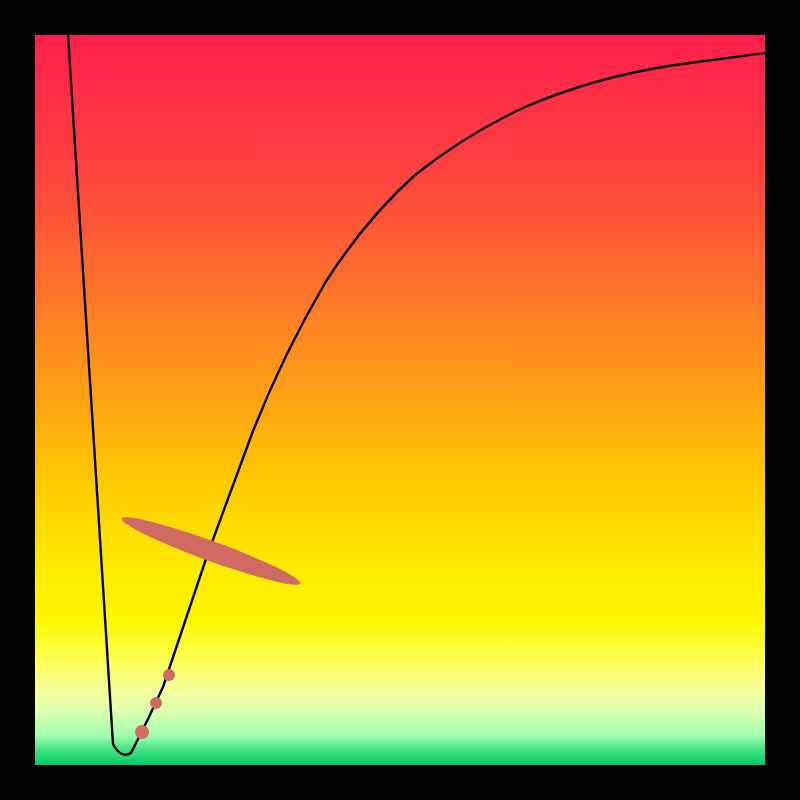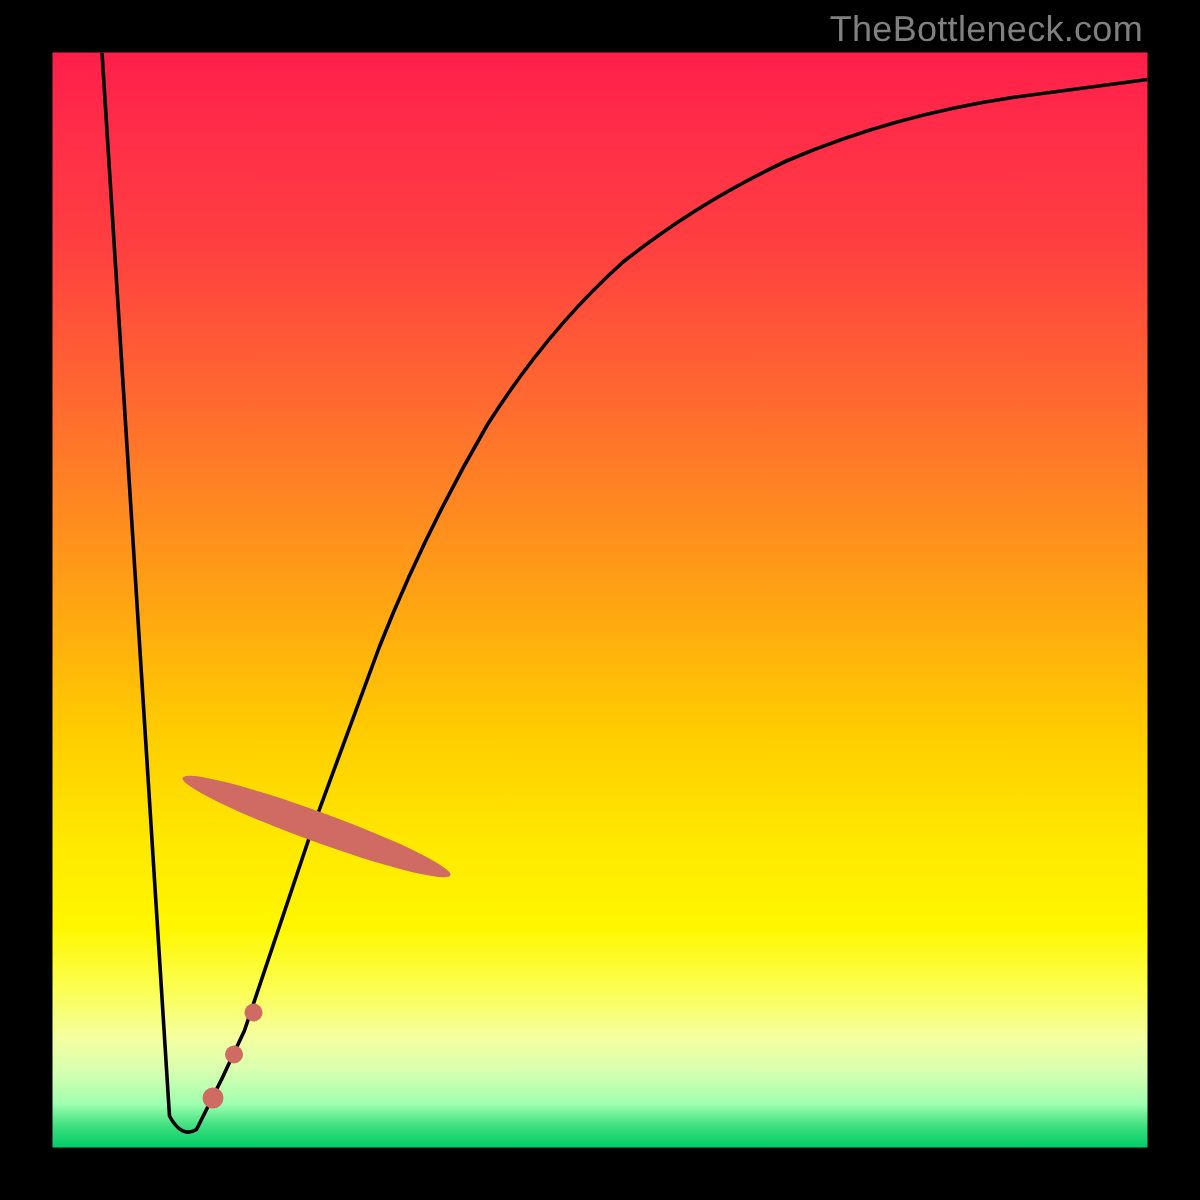--- a/index.html
+++ b/index.html
@@ -55,21 +55,20 @@
     position: absolute;
     left: 0;
     top: 0;
     width: 730px;
     height: 730px;
   }
 </style>
 </head>
 <body>
 <div class="wrap">
-  <div class="watermark">TheBottleneck.com</div>
   <div class="plot">
     <svg class="curve" viewBox="0 0 730 730" preserveAspectRatio="none">
       <path d="M 33 0
            L 78 709
            Q 86 724 96 718
            L 113 684
            L 128 652
            L 173 518
            L 218 396
            Q 248 320 290 248

